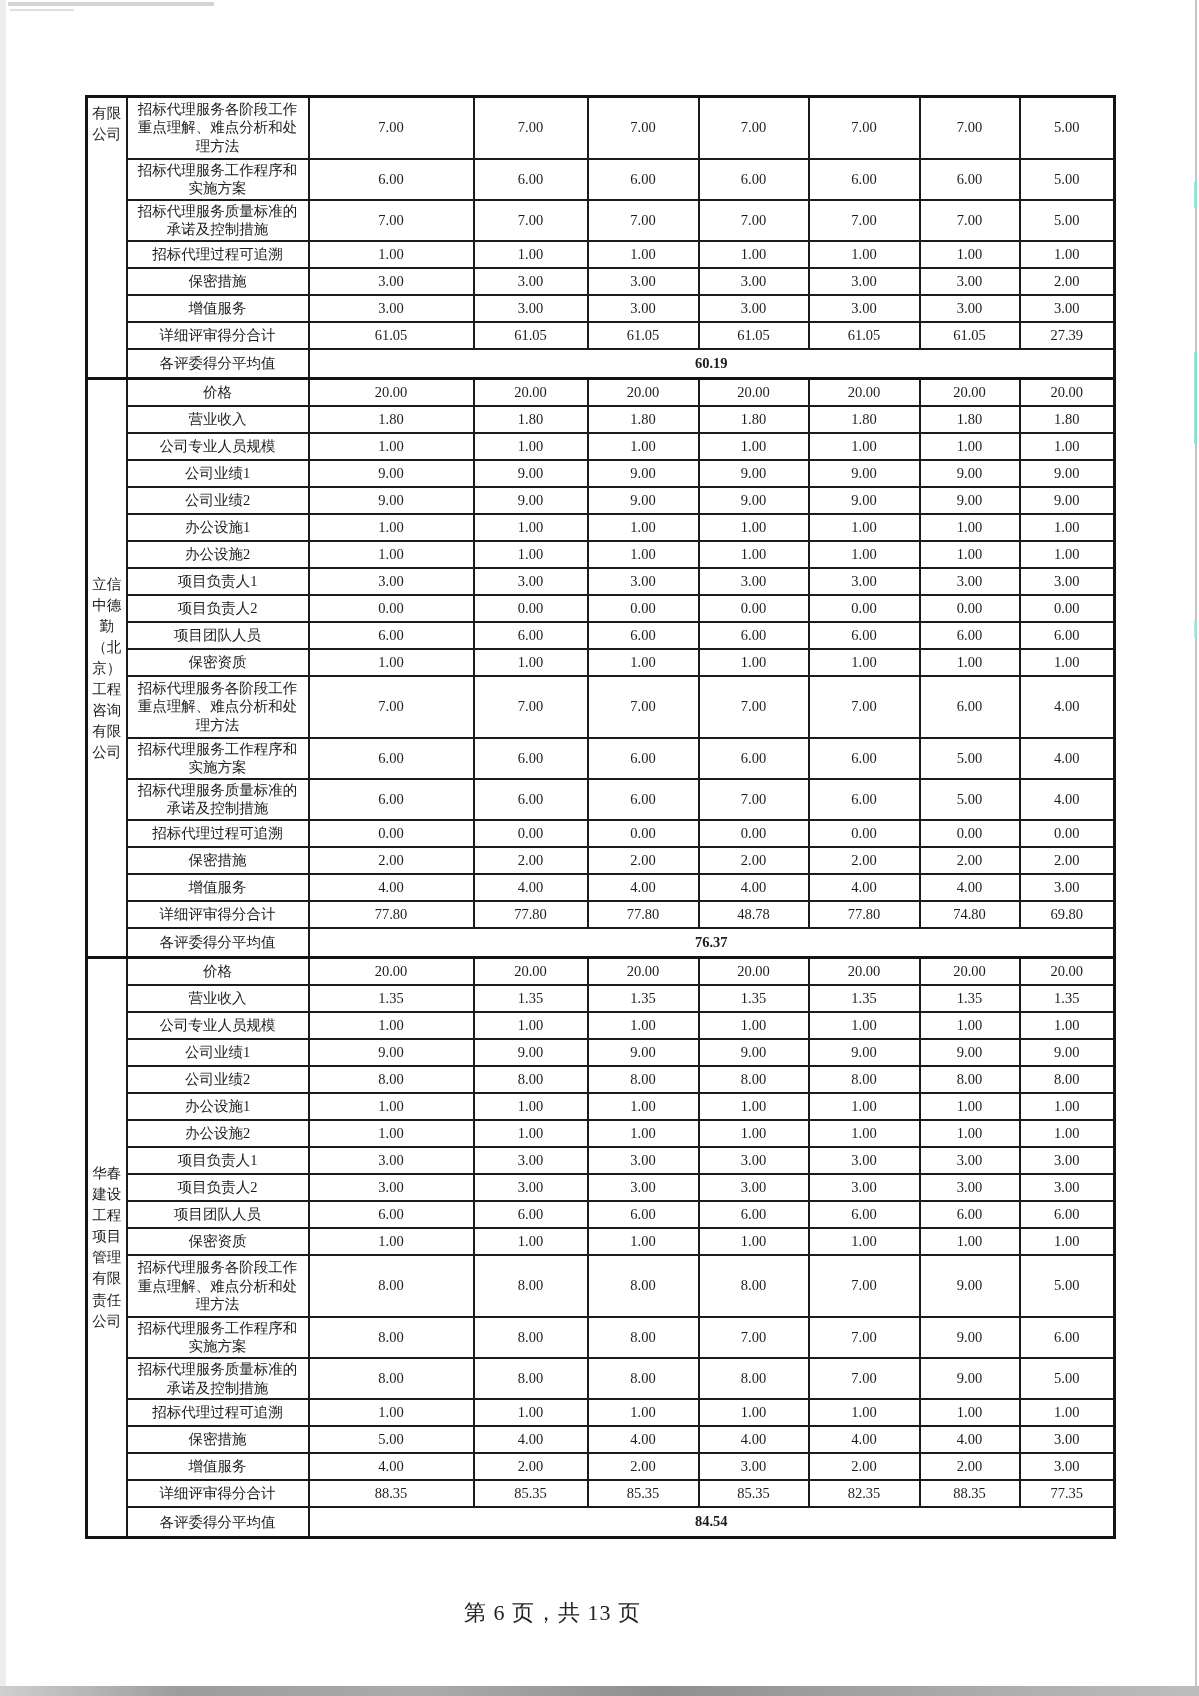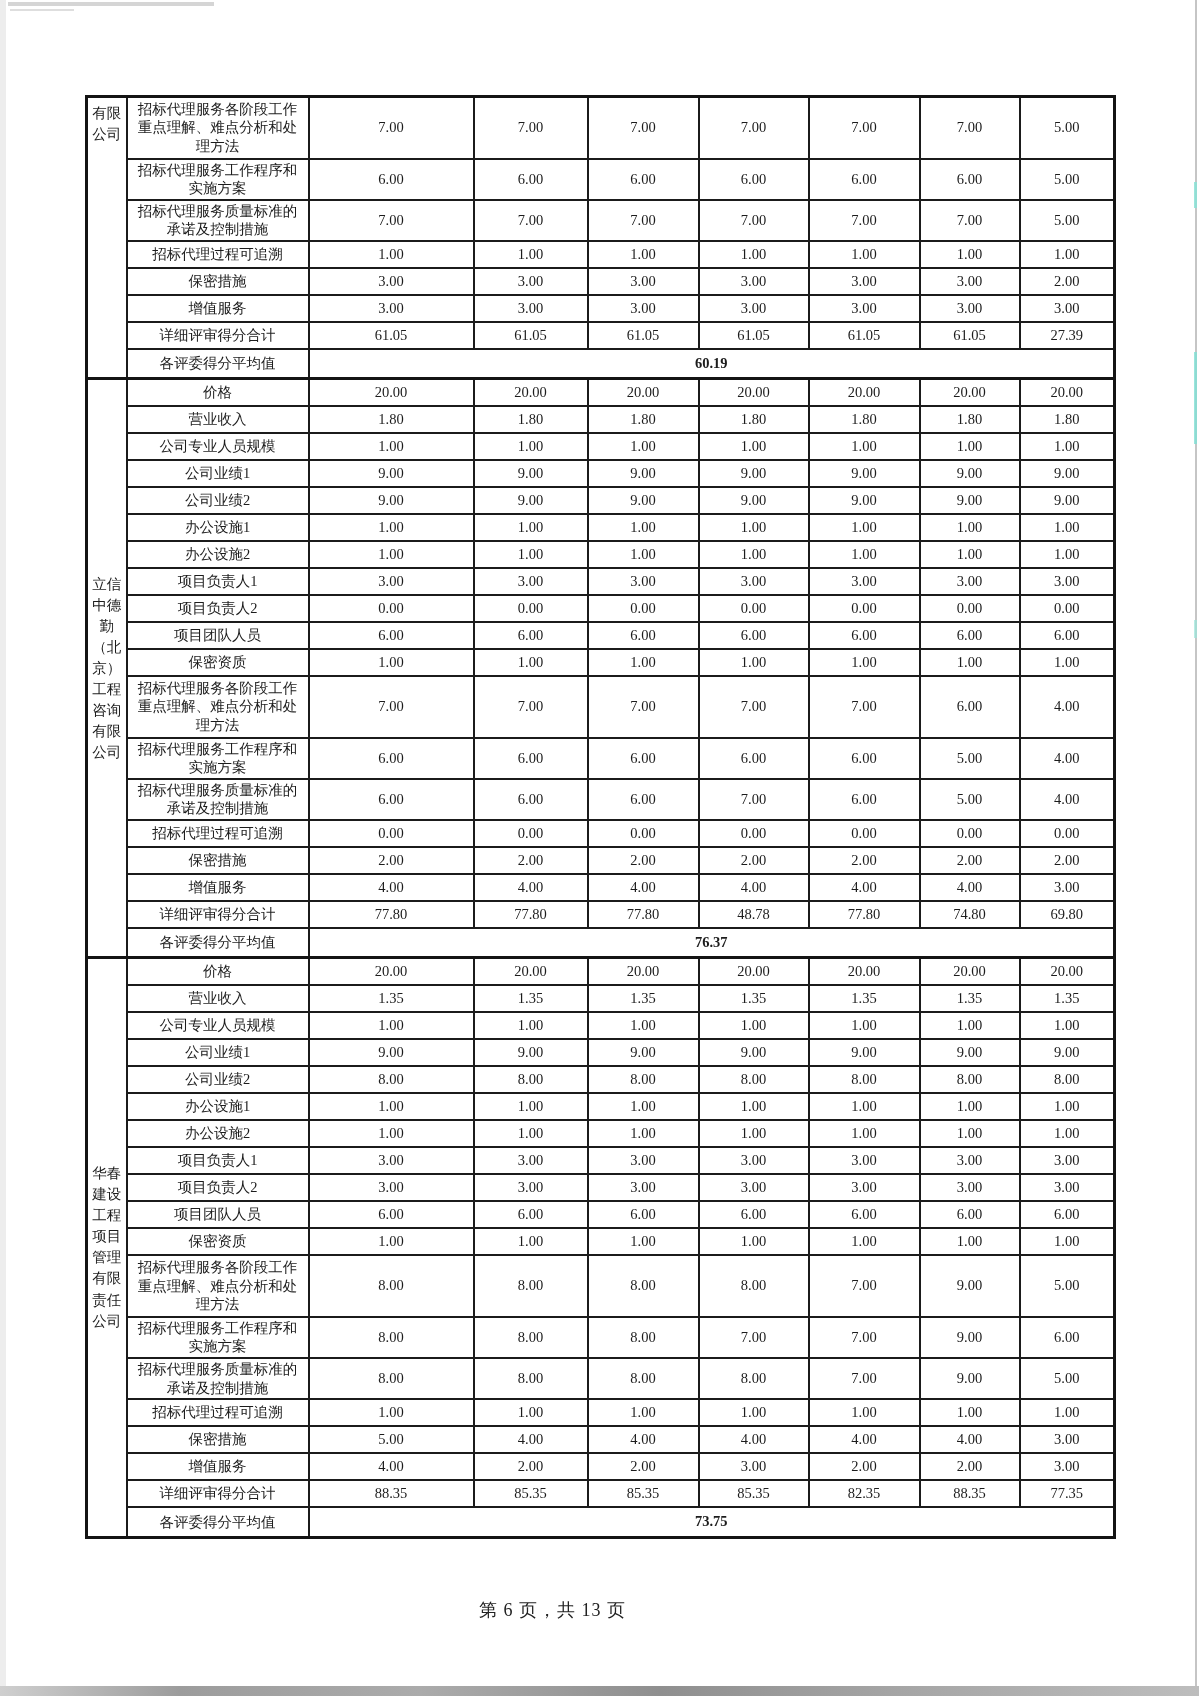--- a/index.html
+++ b/index.html
@@ -40,21 +40,21 @@
     margin-left:44px;
   }
   tr.rh1{height:27px;}
   tr.rh2{height:28px;}
   tr.rh3{height:62px;}
   tr.avg{height:30px;}
   td.avgval{font-size:15.5px;font-weight:bold;}
   .footer{
     position:absolute;left:0;top:1598px;width:1105px;
     text-align:center;
-    font-size:18px;
+    font-size:22px;
     letter-spacing:1px;
     color:#222;
   }
   
   .art{position:absolute;pointer-events:none;}
   .edge-left{left:0;top:0;width:6px;height:1696px;background:#ededed;}
   .tl-stripe1{left:8px;top:2px;width:206px;height:4px;background:#c7c7c7;opacity:.75;}
   .tl-stripe2{left:10px;top:9px;width:64px;height:2px;background:#dedede;}
   .edge-right{left:1195px;top:0;width:2px;height:1688px;background:#b7b7b7;opacity:.8;}
   .cyan-a{left:1194px;top:182px;width:3px;height:26px;background:#8ae2d6;opacity:.85;}
@@ -535,21 +535,21 @@
           <td>88.35</td>
           <td>85.35</td>
           <td>85.35</td>
           <td>85.35</td>
           <td>82.35</td>
           <td>88.35</td>
           <td>77.35</td>
         </tr>
         <tr class="avg">
           <td class="lab">各评委得分平均值</td>
-          <td class="avgval" colspan="7">73.75</td>
+          <td class="avgval" colspan="7">84.54</td>
         </tr>
       </tbody>
   </table>
 
   <div class="footer">第 6 页，共 13 页</div>
 
   <div class="art edge-left"></div>
   <div class="art tl-stripe1"></div>
   <div class="art tl-stripe2"></div>
   <div class="art edge-right"></div>

